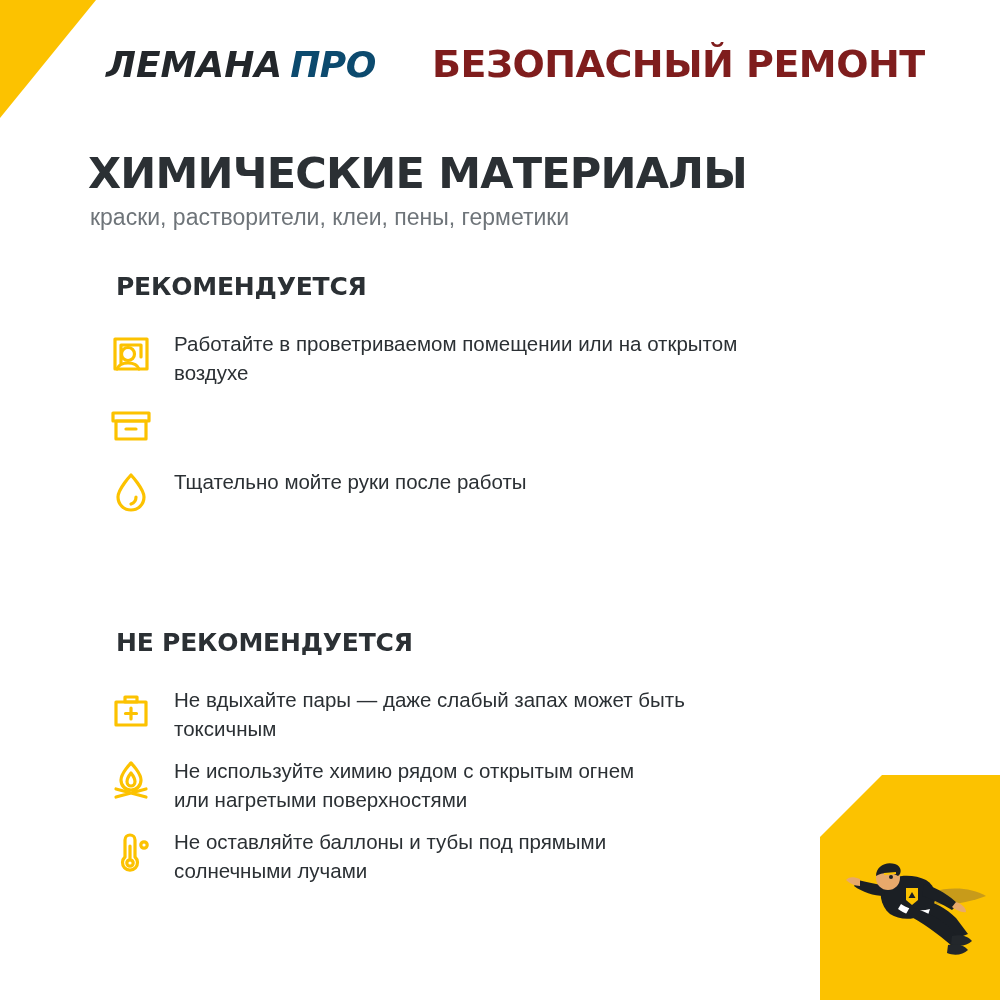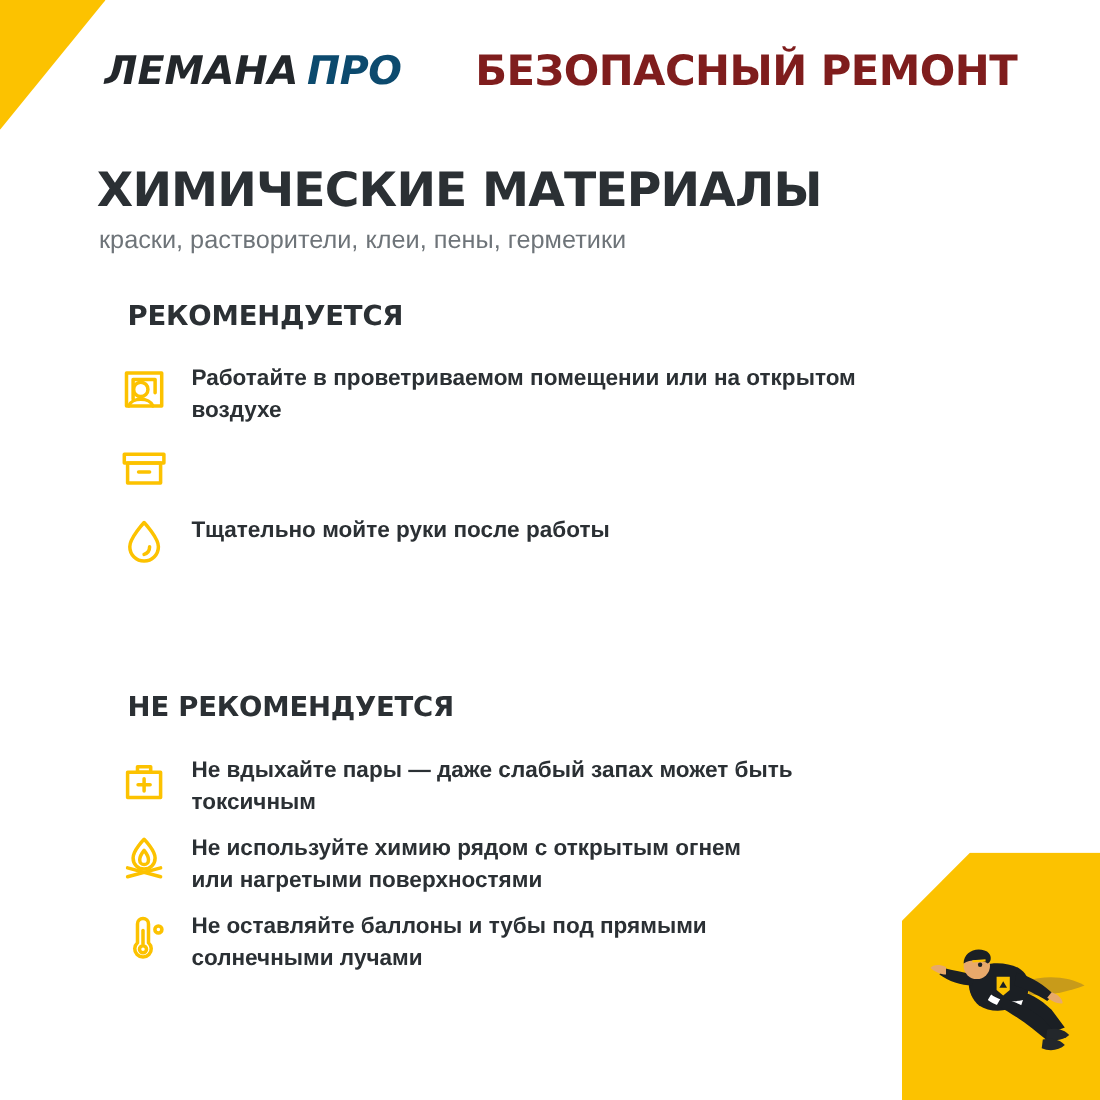--- a/index.html
+++ b/index.html
@@ -31,21 +31,21 @@
   .header {
     position:absolute; left:0; top:0; width:1000px; height:118px;
     display:flex; align-items:center;
   }
   .logo {
     position:absolute; left:95px; top:44px;
     font-size:36px; font-weight:bold; letter-spacing:-0.5px;
     font-family:"DejaVu Sans", sans-serif;
     white-space:nowrap;
   }
-  .logo .mark { color:#23272b; font-style:italic; letter-spacing:0px; }
+  .logo .mark { color:#23272b; font-style:italic; letter-spacing:0px;margin-left:11px; }
   .logo .pro  { color:#0c4a6e; font-style:italic; margin-left:8px; }
   .header-title {
     position:absolute; left:432px; top:42px;
     font-size:38px; font-weight:bold; color:#7f1d1d;
     font-family:"DejaVu Sans", sans-serif;
     letter-spacing:-0.5px; white-space:nowrap;
   }
 
   
   .page-title {
@@ -62,21 +62,21 @@
   
   .section { position:absolute; left:88px; width:830px; }
   .section-rec  { top:272px; }
   .section-not  { top:628px; }
   .section-heading {
     font-size:25px; font-weight:bold; color:#2b3034;
     font-family:"DejaVu Sans", sans-serif;
     letter-spacing:-0.2px; margin-bottom:24px;margin-left:28px;
   }
 
-  .item { display:flex; align-items:flex-start; margin-bottom:9px; min-height:58px;font-weight:bold; }
+  .item { display:flex; align-items:flex-start; margin-bottom:9px; min-height:58px; }
   .item-icon {
     flex:0 0 86px; width:86px; height:56px;
     display:flex; align-items:center; justify-content:center;
     padding-top:2px;
   }
   .item-text {
     flex:1 1 auto; font-size:20.5px; line-height:29px; color:#2b3034;
     padding-top:4px; white-space:pre-line;
   }
   svg { display:block; }

